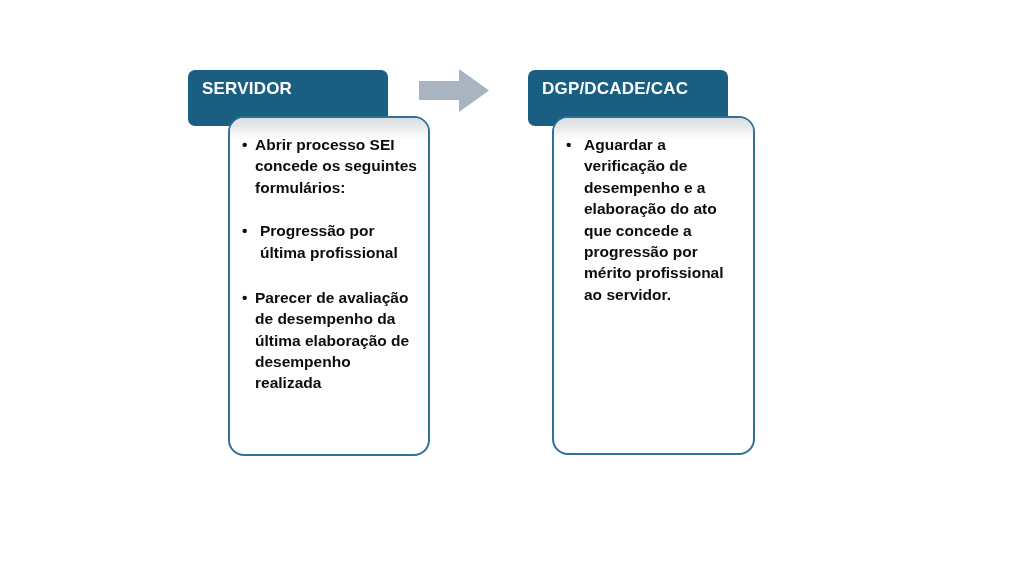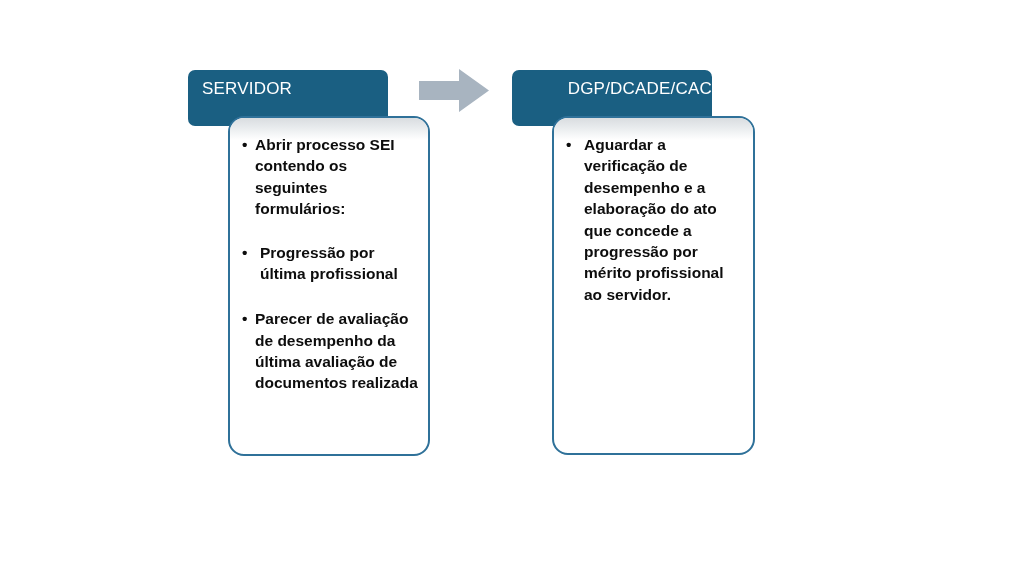--- a/index.html
+++ b/index.html
@@ -26,21 +26,21 @@
     background: #1a5f82;
     border-radius: 7px;
     box-sizing: border-box;
     display: flex;
     align-items: flex-start;
     padding: 10px 0 0 14px;
   }
   .card-header-label {
     color: #ffffff;
     font-size: 17px;
-    font-weight: normal;
+    font-weight: bold;
     letter-spacing: 0.2px;
     line-height: 1.1;
     white-space: nowrap;
   }
 
   
   .card-body {
     position: absolute;
     background: #ffffff;
     border: 2px solid #2f7199;
@@ -100,38 +100,38 @@
 
   <div class="card-header" style="left:188px; top:70px; width:200px; height:56px;">
     <span class="card-header-label">SERVIDOR</span>
   </div>
 
   <div class="card-body" style="left:228px; top:116px; width:202px; height:340px;">
     <div class="card-body-shade"></div>
     <ul class="bullet-list">
       <li class="bullet-item" style="margin-bottom:22px;">
         <span class="bullet-dot">•</span>
-        <span class="bullet-text">Abrir processo SEI contendo os seguintes formulários:</span>
+        <span class="bullet-text">Abrir processo SEI concede os seguintes formulários:</span>
       </li>
       <li class="bullet-item" style="margin-bottom:24px;">
         <span class="bullet-dot">•</span>
         <span class="bullet-text indented"> Progressão por última profissional</span>
       </li>
       <li class="bullet-item">
         <span class="bullet-dot">•</span>
-        <span class="bullet-text">Parecer de avaliação de desempenho  da última avaliação de documentos realizada</span>
+        <span class="bullet-text">Parecer de avaliação de desempenho  da última elaboração de desempenho realizada</span>
       </li>
     </ul>
   </div>
 
   <svg class="flow-arrow" style="left:419px; top:69px; width:70px; height:43px;" viewBox="0 0 70 43" xmlns="http://www.w3.org/2000/svg">
     <polygon points="0,12 40,12 40,0 70,21.5 40,43 40,31 0,31" fill="#a8b4c0"></polygon>
   </svg>
 
-  <div class="card-header" style="left:512px; top:70px; width:200px; height:56px;justify-content:flex-end;">
+  <div class="card-header" style="left:528px; top:70px; width:200px; height:56px;">
     <span class="card-header-label">DGP/DCADE/CAC</span>
   </div>
 
   <div class="card-body" style="left:552px; top:116px; width:203px; height:339px;">
     <div class="card-body-shade"></div>
     <ul class="bullet-list">
       <li class="bullet-item">
         <span class="bullet-dot">•</span>
         <span class="bullet-text indented"> Aguardar a verificação de desempenho e a elaboração do ato que concede a progressão por mérito profissional ao  servidor.</span>
       </li>

